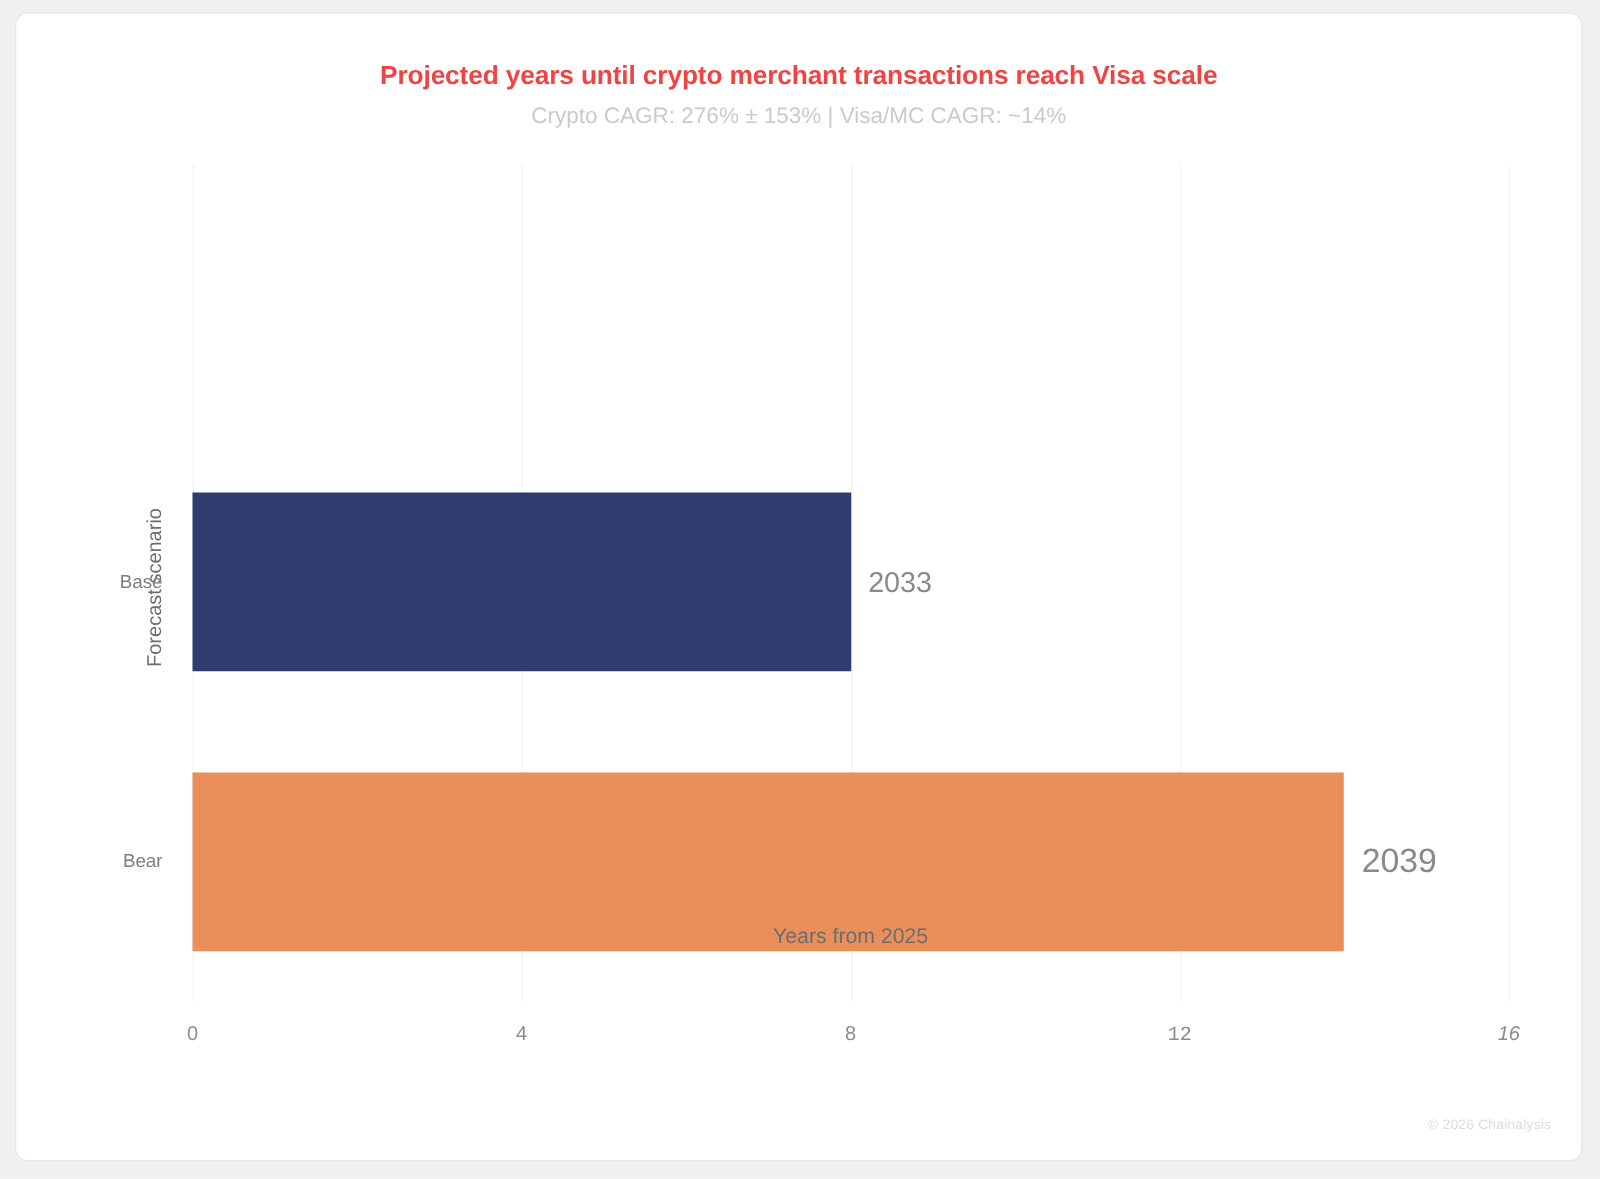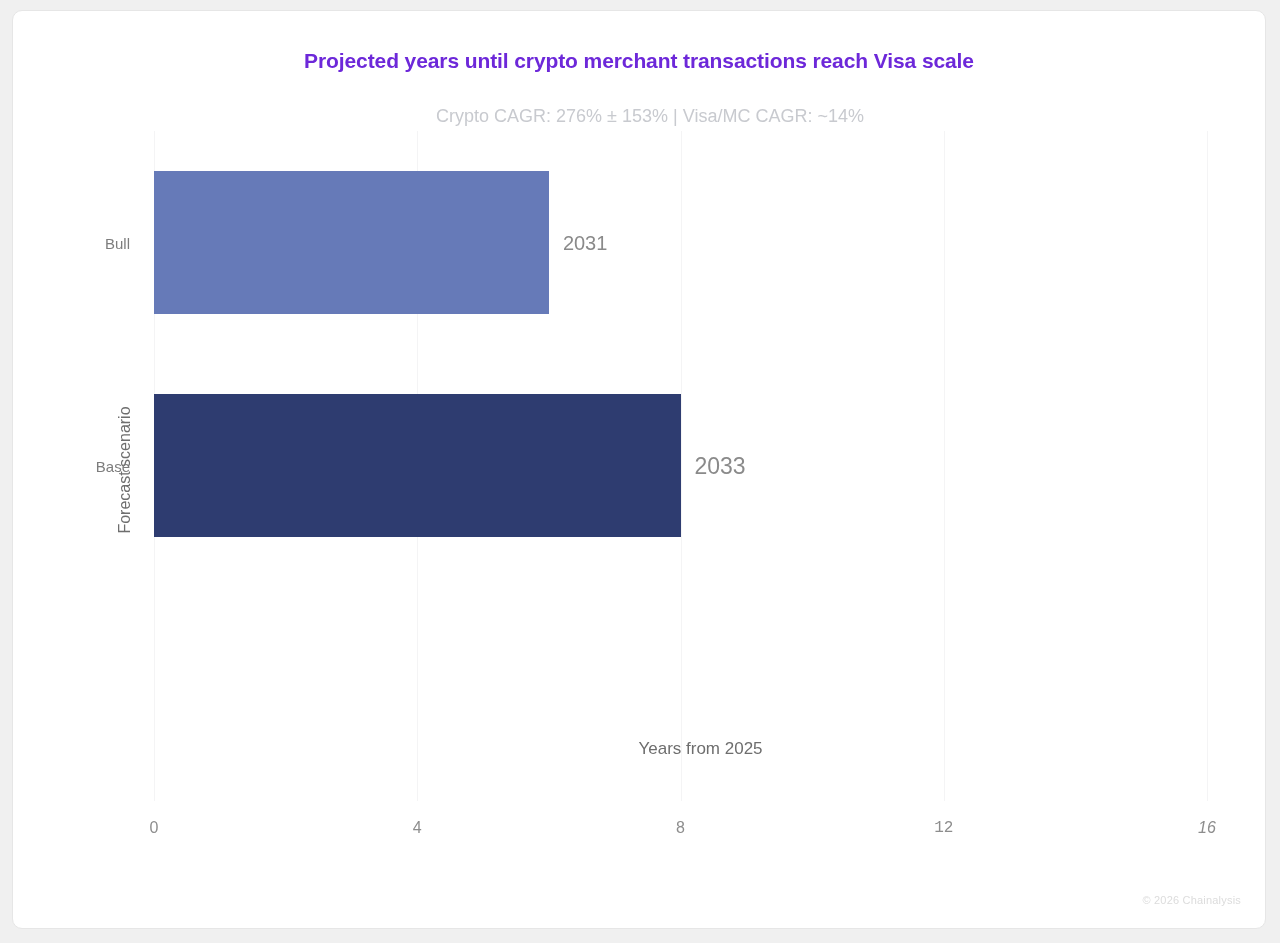--- a/index.html
+++ b/index.html
@@ -32,33 +32,32 @@
     height: 100%;
   }
   .chart-title {
     position: absolute;
     left: 0;
     top: 38px;
     width: 100%;
     text-align: center;
     font-size: 21px;
     font-weight: bold;
-    color: #6d28d9;
+    color: #ef4444;
     letter-spacing: -0.1px;
   }
   .chart-subtitle {
     position: absolute;
-    left: 11px;
+    left: 0;
     top: 71px;
     width: 100%;
     text-align: center;
     font-size: 18px;
     font-weight: normal;
     color: #c8cacf;
-    margin-top: 24px;
   }
   
   .plot {
     position: absolute;
     left: 141px;
     top: 120px;
     width: 1053px;
     height: 670px;
   }
   .gridline {
@@ -108,21 +107,20 @@
     color: #8d8d8d;
   }
   .x-axis-title {
     position: absolute;
     left: 0;
     top: 728px;
     width: 100%;
     text-align: center;
     font-size: 17px;
     color: #6e6e6e;
-    padding-left: 20px;
   }
   .y-axis-title {
     position: absolute;
     left: 48px;
     top: 50%;
     transform: translate(0, -50%) rotate(-90deg);
     transform-origin: center center;
     font-size: 16px;
     color: #6e6e6e;
     white-space: nowrap;
@@ -152,29 +150,29 @@
         <div class="gridline" style="left: 0px;"></div>
         <div class="xtick" style="left: 0px;">0</div>
         <div class="gridline" style="left: 263.25px;"></div>
         <div class="xtick" style="left: 263.25px;">4</div>
         <div class="gridline" style="left: 526.5px;"></div>
         <div class="xtick" style="left: 526.5px;">8</div>
         <div class="gridline" style="left: 789.75px;"></div>
         <div class="xtick" style="left: 789.75px; font-family: Liberation Mono, monospace;">12</div>
         <div class="gridline" style="left: 1053px;"></div>
         <div class="xtick" style="left: 1053px; font-style: italic;">16</div>
-        <div class="bar-row r0">
-          <div class="ytick-label">Bull</div>
-          <div class="bar" style="width: 394.875px; background: rgb(102, 122, 184);"></div>
-          <div class="bar-value-label" style="left: 408.875px; font-size: 20px;">2031</div>
-        </div>
         <div class="bar-row r1">
           <div class="ytick-label">Base</div>
           <div class="bar" style="width: 526.5px; background: rgb(46, 60, 112);"></div>
           <div class="bar-value-label" style="left: 540.5px; font-size: 23px;">2033</div>
+        </div>
+        <div class="bar-row r2">
+          <div class="ytick-label">Bear</div>
+          <div class="bar" style="width: 921.375px; background: rgb(234, 142, 90);"></div>
+          <div class="bar-value-label" style="left: 935.375px; font-size: 27px;">2039</div>
         </div>
       </div>
 
     <div class="x-axis-title" style="left:141px; width:1053px;">Years from 2025</div>
 
     <div class="watermark">© 2026 Chainalysis</div>
   </div>
 </div>
 
 </body></html>

